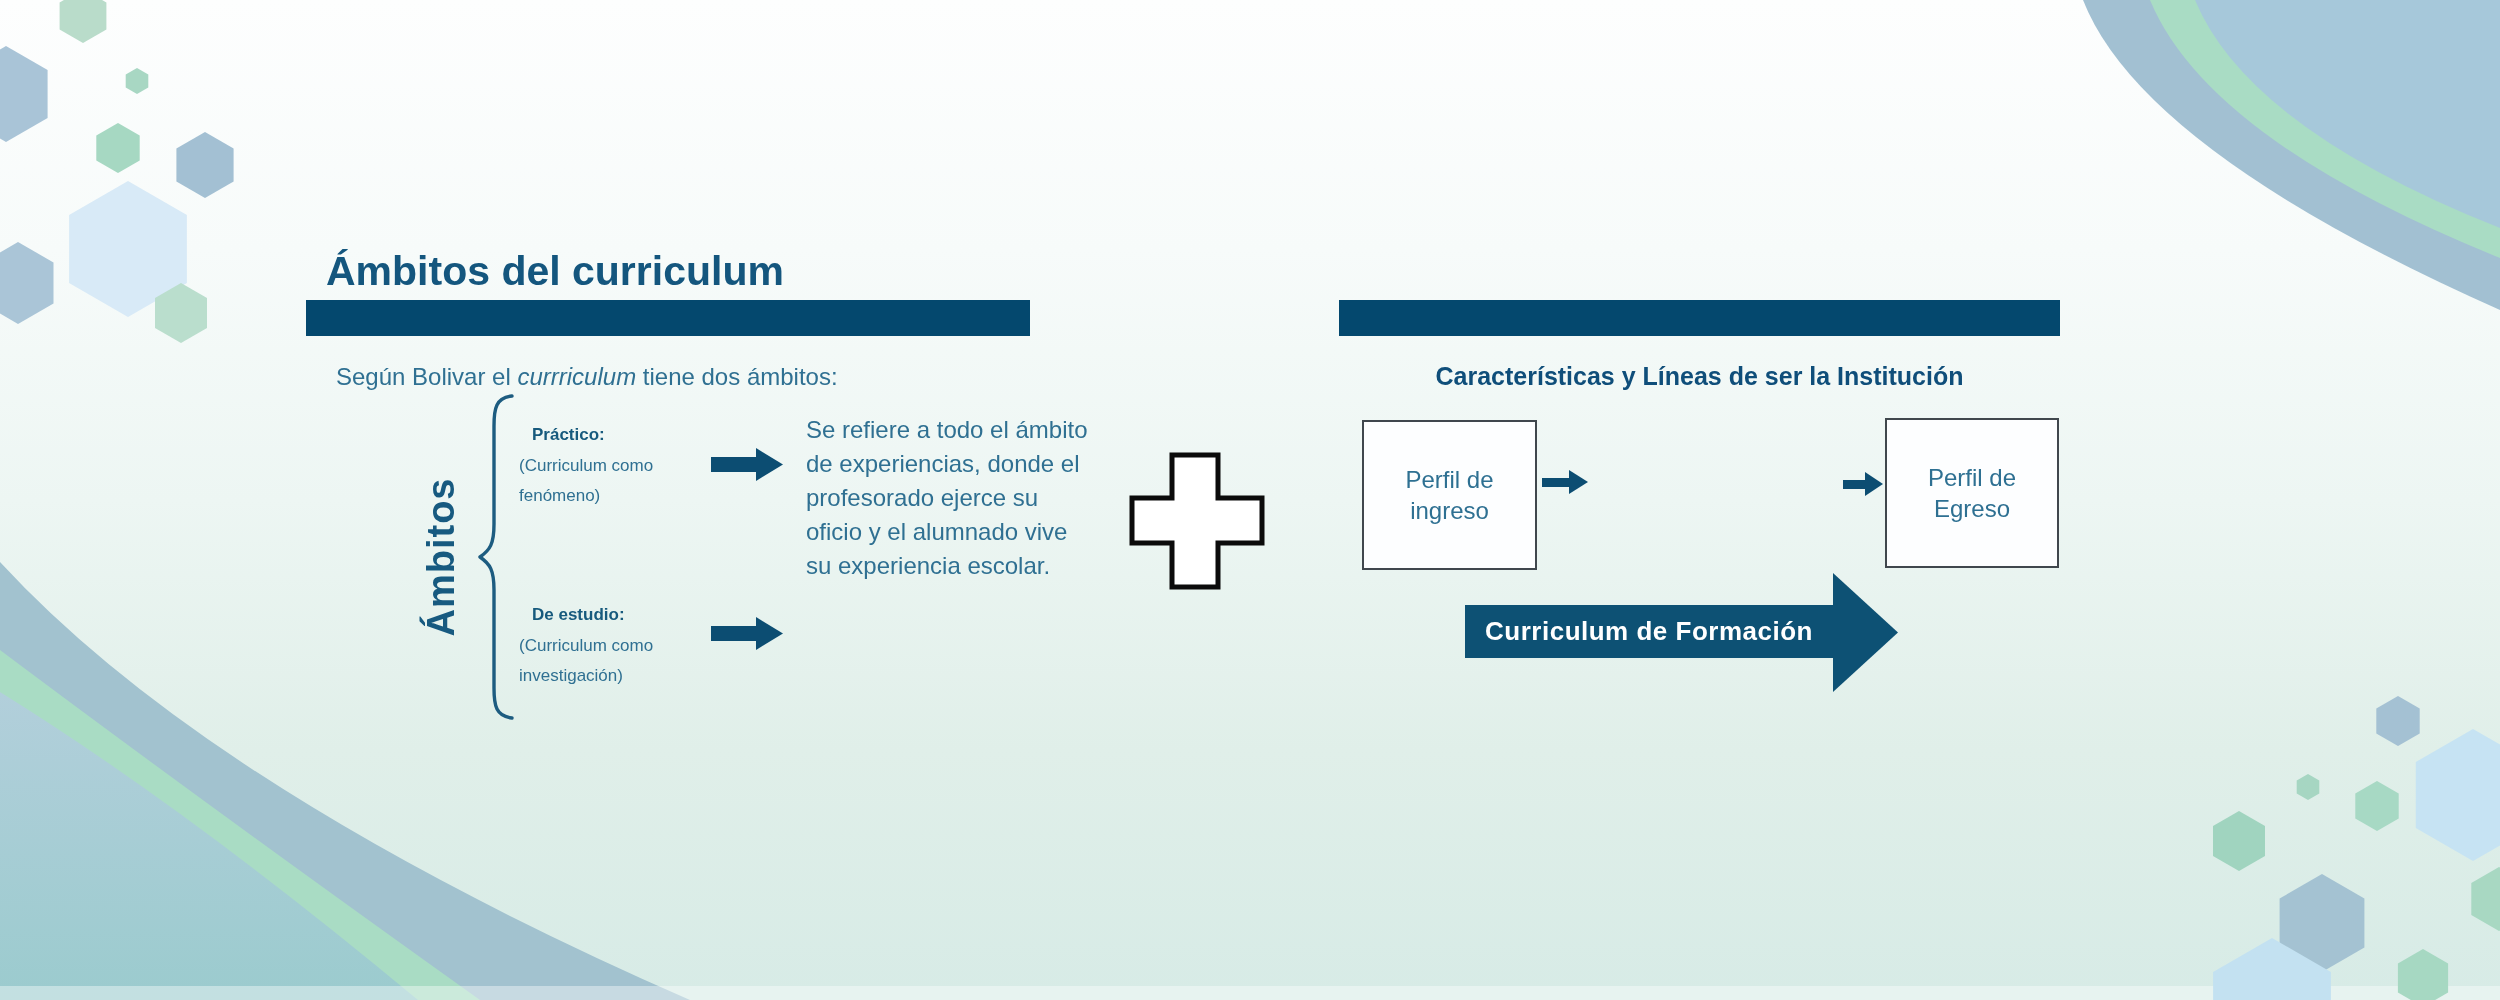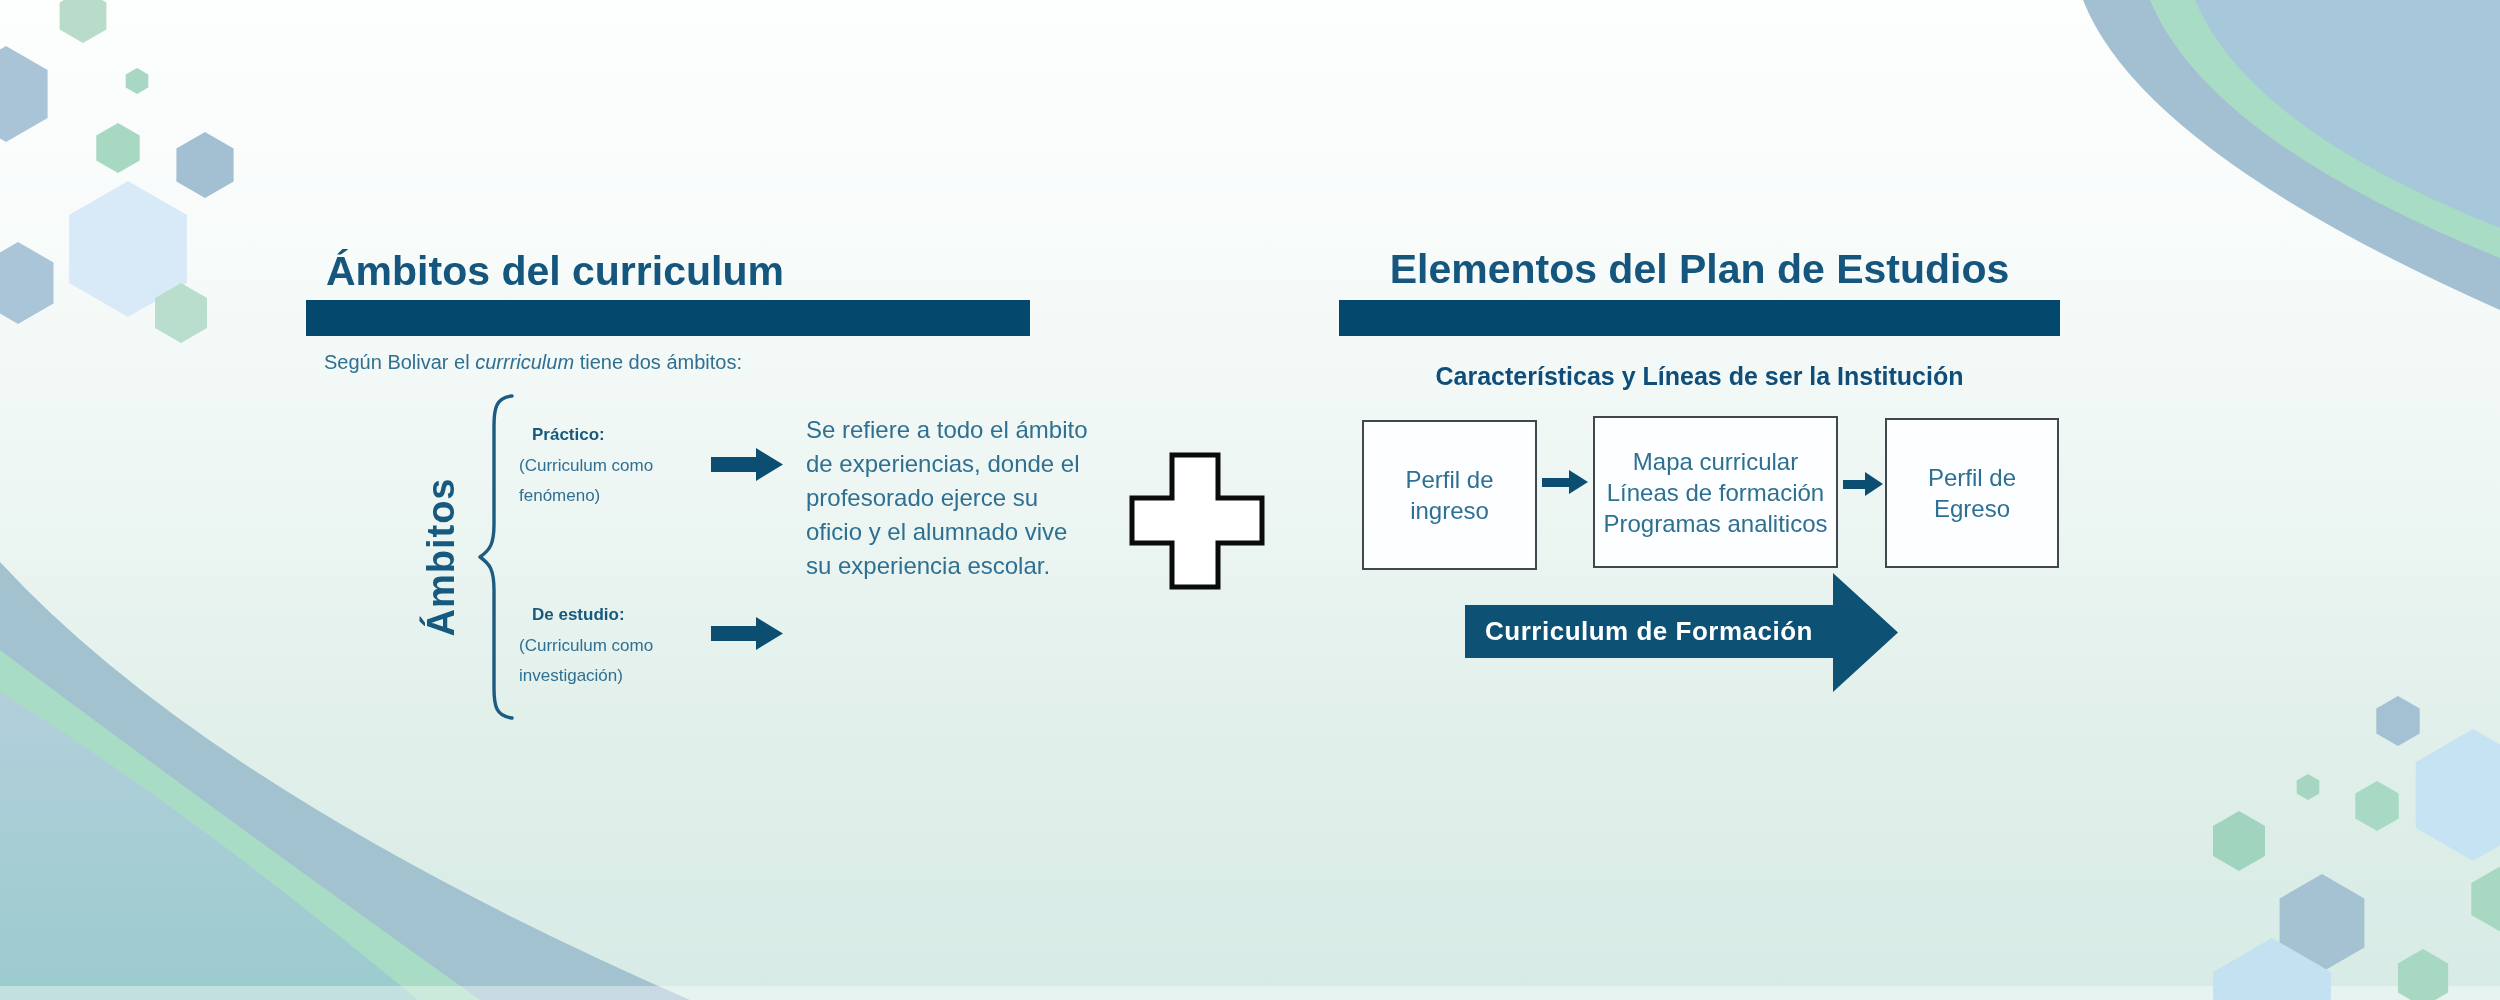--- a/index.html
+++ b/index.html
@@ -10,21 +10,21 @@
   }
   #stage{position:absolute;inset:0;width:2500px;height:826px;}
   #bg{position:absolute;left:0;top:0;width:2500px;height:1000px;z-index:0;}
   .abs{position:absolute;z-index:2;}
   .sec-title{font-size:41px;font-weight:800;color:#14567e;letter-spacing:0;margin:0;white-space:nowrap;}
   .title-bar{background:#04486e;height:36px;}
   #left-title{left:326px;top:248px;}
   #left-bar{left:306px;top:300px;width:724px;}
   #right-title{left:1339px;top:246px;width:721px;text-align:center;}
   #right-bar{left:1339px;top:300px;width:721px;}
-  #intro{left:324px;top:351px;font-size:20px;color:#2f7092;margin:0;white-space:nowrap;}
+  #intro{left:324px;top:351px;font-size:24px;color:#2f7092;margin:12px;white-space:nowrap;}
   #intro .it{font-style:italic;}
   #axis-label{left:331px;top:535px;width:220px;height:44px;line-height:44px;text-align:center;
     transform:rotate(-90deg);font-size:38px;font-weight:800;color:#175a80;letter-spacing:1px;}
   .pre{white-space:pre-line;}
   .item{width:230px;color:#2f7092;font-size:17px;}
   .item-label{font-weight:bold;color:#175a7d;padding-left:13px;line-height:28px;}
   .item-sub{line-height:30px;margin-top:2px;}
   #item-0{left:519px;top:421px;}
   #item-1{left:519px;top:601px;}
   .para{left:806px;width:340px;font-size:24px;line-height:34px;color:#2f7092;}
@@ -116,37 +116,31 @@
   </div>
   <svg class="abs" style="left:711px;top:617px;" width="72" height="33" viewBox="0 0 72 33">
     <rect x="0" y="9" width="47" height="15" fill="#0c4d72"></rect>
     <polygon points="45,0 72,16.5 45,33" fill="#0c4d72"></polygon>
   </svg>
 
   <svg id="plus" class="abs" style="left:1126px;top:449px;" width="140" height="144" viewBox="0 0 140 144">
     <polygon points="46,6 92,6 92,49 136,49 136,94 92,94 92,138 46,138 46,94 6,94 6,49 46,49" fill="#ffffff" stroke="#0b0b0b" stroke-width="5" stroke-linejoin="miter"></polygon>
   </svg>
 
-  <h1 id="right-title" class="abs sec-title">Elementos del Plan de Estudios</h1>
   <div id="right-bar" class="abs title-bar"></div>
   <div id="subtitle" class="abs">Características y Líneas de ser la Institución</div>
 
   <div id="box-0" class="abs flow-box">
     <span class="pre">Perfil de
 ingreso</span>
   </div>
   <svg class="abs" style="left:1542px;top:470px;" width="46" height="24" viewBox="0 0 46 24">
     <rect x="0" y="8" width="29" height="9" fill="#0c4d72"></rect>
     <polygon points="27,0 46,12 27,24" fill="#0c4d72"></polygon>
   </svg>
-  <div id="box-1" class="abs flow-box">
-    <span class="pre">Mapa curricular
-Líneas de formación
-Programas analiticos</span>
-  </div>
   <svg class="abs" style="left:1843px;top:472px;" width="40" height="24" viewBox="0 0 40 24">
     <rect x="0" y="8" width="24" height="9" fill="#0c4d72"></rect>
     <polygon points="22,0 40,12 22,24" fill="#0c4d72"></polygon>
   </svg>
   <div id="box-2" class="abs flow-box">
     <span class="pre">Perfil de
 Egreso</span>
   </div>
 
   <svg class="abs" style="left:1465px;top:573px;" width="433" height="119" viewBox="0 0 433 119">

